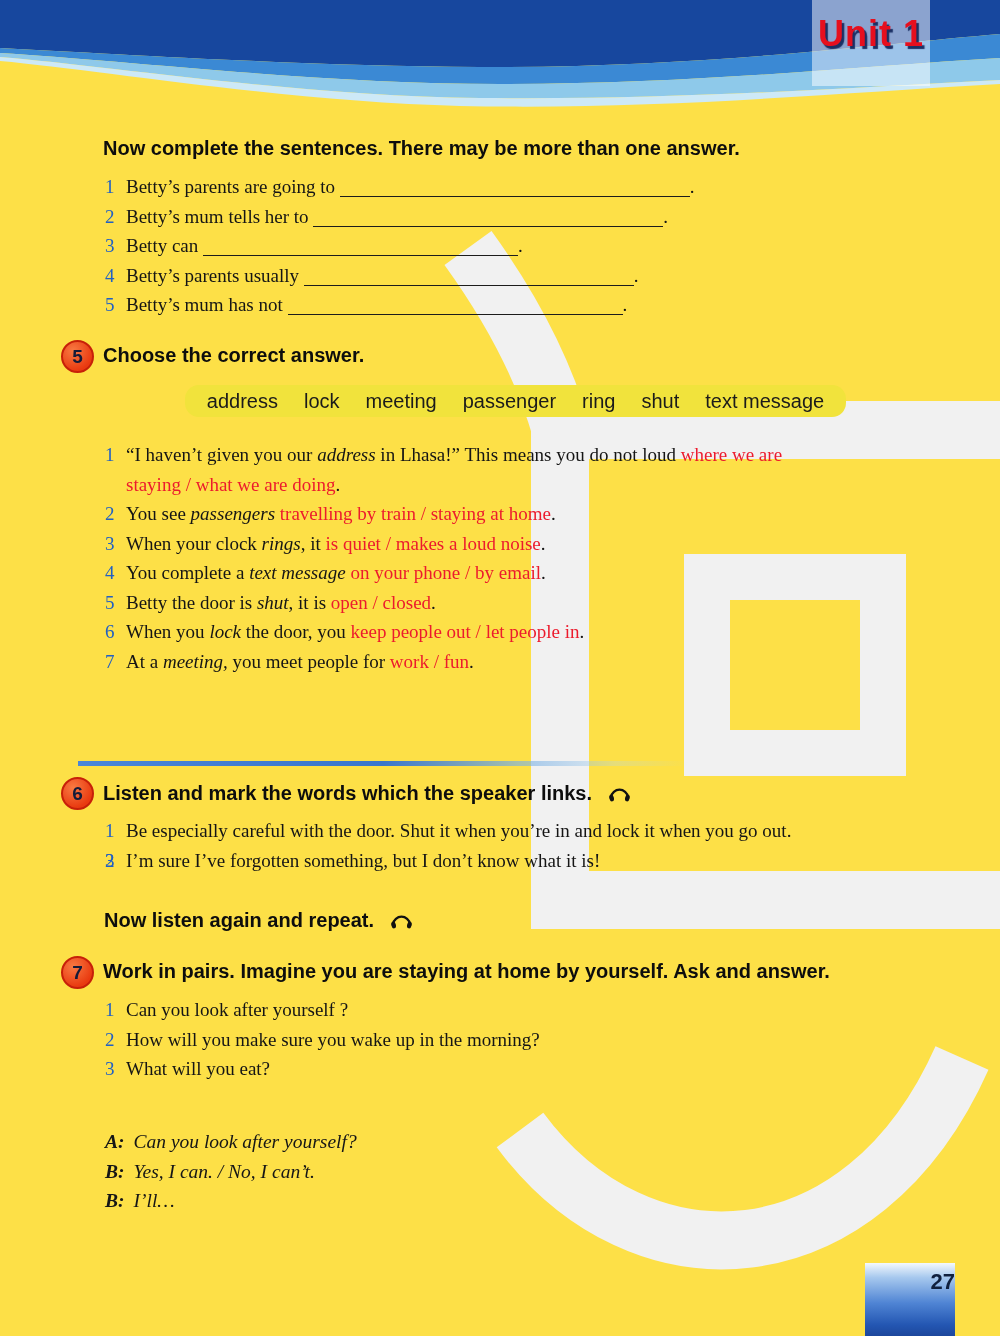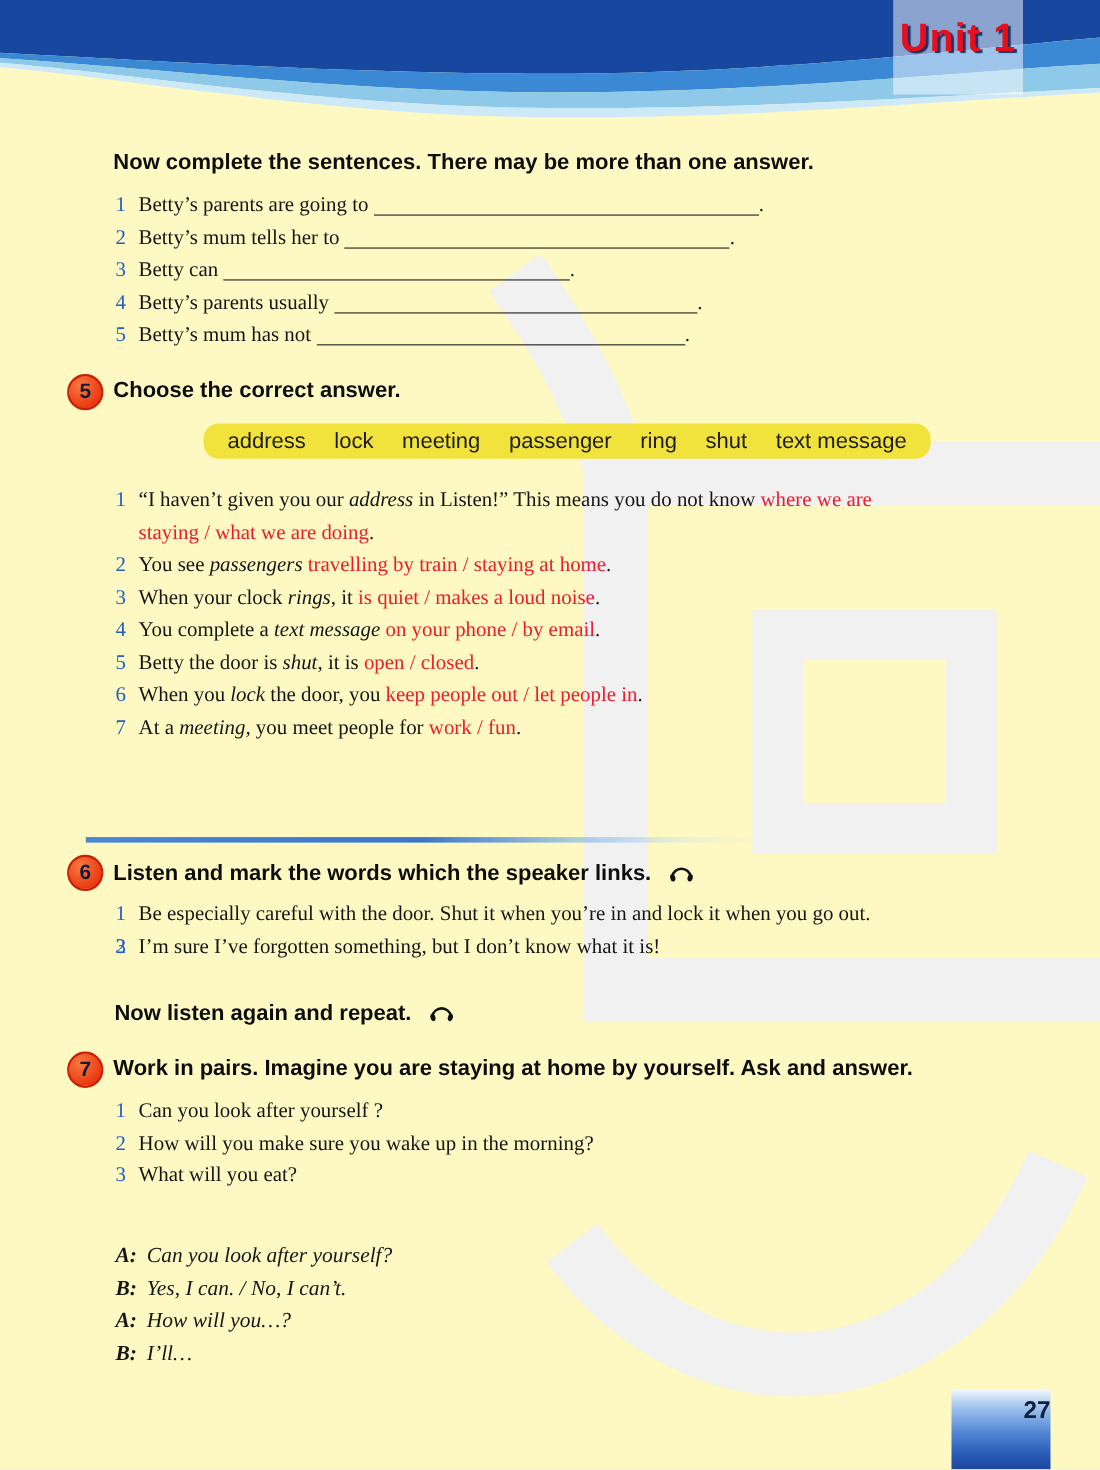--- a/index.html
+++ b/index.html
@@ -1,16 +1,16 @@
 <!DOCTYPE html>
 <html><head>
 <meta charset="utf-8">
 <style>
   html,body{margin:0;padding:0;background:#e9e9e9;}
-  .page{position:relative;width:1000px;height:1336px;background:#fef9c3;overflow:hidden;
+  .page{position:relative;width:1000px;height:1336px;background:#fde047;overflow:hidden;
         font-family:"Liberation Serif", serif;color:#161616;}
   .layer{position:absolute;left:0;top:0;}
   
   .waves{width:1000px;height:120px;z-index:2;}
   .unit-badge{position:absolute;left:818px;top:13px;z-index:3;
      font-family:"Liberation Sans", sans-serif;font-weight:700;font-size:36px;letter-spacing:1px;
      color:#e60f1e;text-shadow:2.5px 2.5px 1px rgba(21,41,94,0.95);}
   
   .watermark{z-index:1;}
   
@@ -83,21 +83,21 @@
     <div class="wordbox" id="wordbox">
         <span>address</span>
         <span>lock</span>
         <span>meeting</span>
         <span>passenger</span>
         <span>ring</span>
         <span>shut</span>
         <span>text message</span>
       </div>
     <div class="abs serif-item" style="left:105px;top:440px;width:850px;" id="ex5-items">
-        <div class="num-col"><span class="num">1</span><span class="sg-n">“I haven’t given you our </span><span class="sg-i">address</span><span class="sg-n"> in Listen!” This means you do not know </span><span class="sg-r">where we are</span><br><span class="sg-r">staying / what we are doing</span><span class="sg-n">.</span></div>
+        <div class="num-col"><span class="num">1</span><span class="sg-n">“I haven’t given you our </span><span class="sg-i">address</span><span class="sg-n"> in Lhasa!” This means you do not loud </span><span class="sg-r">where we are</span><br><span class="sg-r">staying / what we are doing</span><span class="sg-n">.</span></div>
         <div class="num-col"><span class="num">2</span><span class="sg-n">You see </span><span class="sg-i">passengers</span><span class="sg-n"> </span><span class="sg-r">travelling by train / staying at home</span><span class="sg-n">.</span></div>
         <div class="num-col"><span class="num">3</span><span class="sg-n">When your clock </span><span class="sg-i">rings</span><span class="sg-n">, it </span><span class="sg-r">is quiet / makes a loud noise</span><span class="sg-n">.</span></div>
         <div class="num-col"><span class="num">4</span><span class="sg-n">You complete a </span><span class="sg-i">text message</span><span class="sg-n"> </span><span class="sg-r">on your phone / by email</span><span class="sg-n">.</span></div>
         <div class="num-col"><span class="num">5</span><span class="sg-n">Betty the door is </span><span class="sg-i">shut</span><span class="sg-n">, it is </span><span class="sg-r">open / closed</span><span class="sg-n">.</span></div>
         <div class="num-col"><span class="num">6</span><span class="sg-n">When you </span><span class="sg-i">lock</span><span class="sg-n"> the door, you </span><span class="sg-r">keep people out / let people in</span><span class="sg-n">.</span></div>
         <div class="num-col"><span class="num">7</span><span class="sg-n">At a </span><span class="sg-i">meeting,</span><span class="sg-n"> you meet people for </span><span class="sg-r">work / fun</span><span class="sg-n">.</span></div>
       </div>
 
     <div class="section-underline"></div>
 
@@ -129,21 +129,20 @@
     <div class="badge" style="left:61px;top:956px;">7</div>
     <div class="abs h-sans" style="left:103px;top:960px;">Work in pairs. Imagine you are staying at home by yourself. Ask and answer.</div>
     <div class="abs serif-item" style="left:105px;top:995px;width:870px;" id="ex7-items">
         <div class="num-col"><span class="num">1</span><span>Can you look after yourself ?</span></div>
         <div class="num-col"><span class="num">2</span><span>How will you make sure you wake up in the morning?</span></div>
         <div class="num-col"><span class="num">3</span><span>What will you eat?</span></div>
       </div>
     <div class="abs dlg" style="left:105px;top:1084px;width:700px;margin-top:43px;" id="ex7-dialogue">
         <div><span class="sp">A:</span><span>Can you look after yourself?</span></div>
         <div><span class="sp">B:</span><span>Yes, I can. / No, I can’t.</span></div>
-        <div><span class="sp">A:</span><span>How will you…?</span></div>
         <div><span class="sp">B:</span><span>I’ll…</span></div>
       </div>
 
     <div class="page-tab">
       <div>27</div>
     </div>
 
   </div>
 </div>
 

